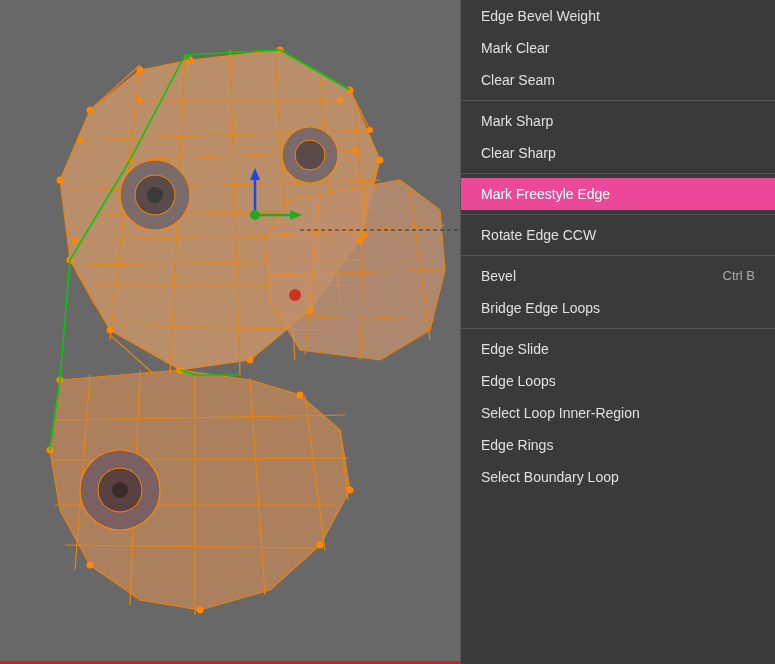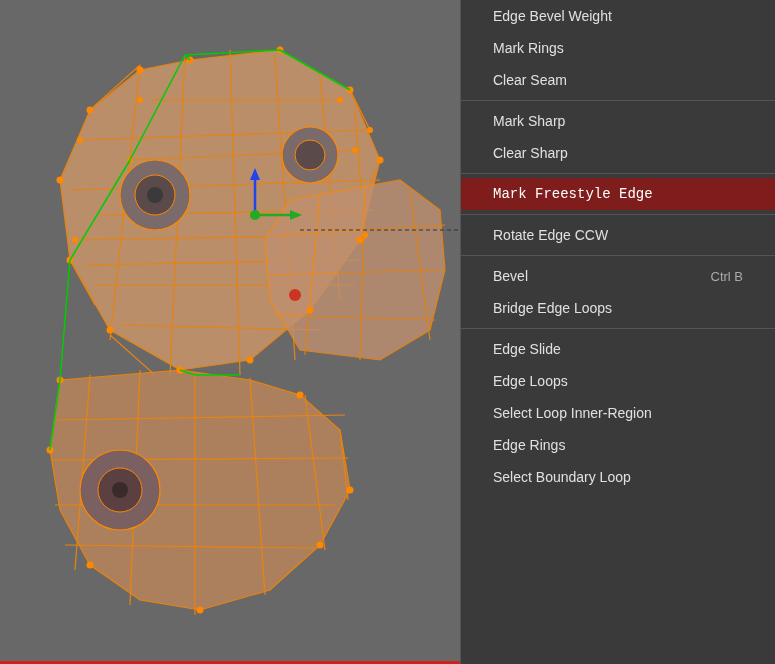--- a/index.html
+++ b/index.html
@@ -38,34 +38,33 @@
       right: 0; top: 0;
       width: 315px;
       height: 664px;
       background: #3a3a3a;
       border-left: 1px solid #555;
       display: flex;
       flex-direction: column;
     }
 
     .menu-item {
-      padding: 8px 32px;
+      padding: 8px 20px;
       color: #e0e0e0;
       cursor: pointer;
       white-space: nowrap;
       display: flex;
-      align-items: flex-end;
+      align-items: flex-start;
       justify-content: space-between;
       font-size: 14px;
     }
 
     .menu-item.active {
-      background: #7f1d1d;
+      background: #ec4899;
       color: #ffffff;
-      font-family: Liberation Mono, monospace;
     }
 
     .menu-separator {
       height: 1px;
       background: #555;
       margin: 4px 0;
     }
 
     .menu-item .shortcut {
       color: #aaa;
@@ -216,21 +215,21 @@
   </svg>
 
   <div id="red-line"></div>
 </div>
 
 <div id="context-menu">
 <div class="menu-item">
       <span>Edge Bevel Weight</span>
     </div>
     <div class="menu-item">
-      <span>Mark Rings</span>
+      <span>Mark Clear</span>
     </div>
     <div class="menu-item">
       <span>Clear Seam</span>
     </div>
     <div class="menu-separator"></div>
     <div class="menu-item">
       <span>Mark Sharp</span>
     </div>
     <div class="menu-item">
       <span>Clear Sharp</span>

